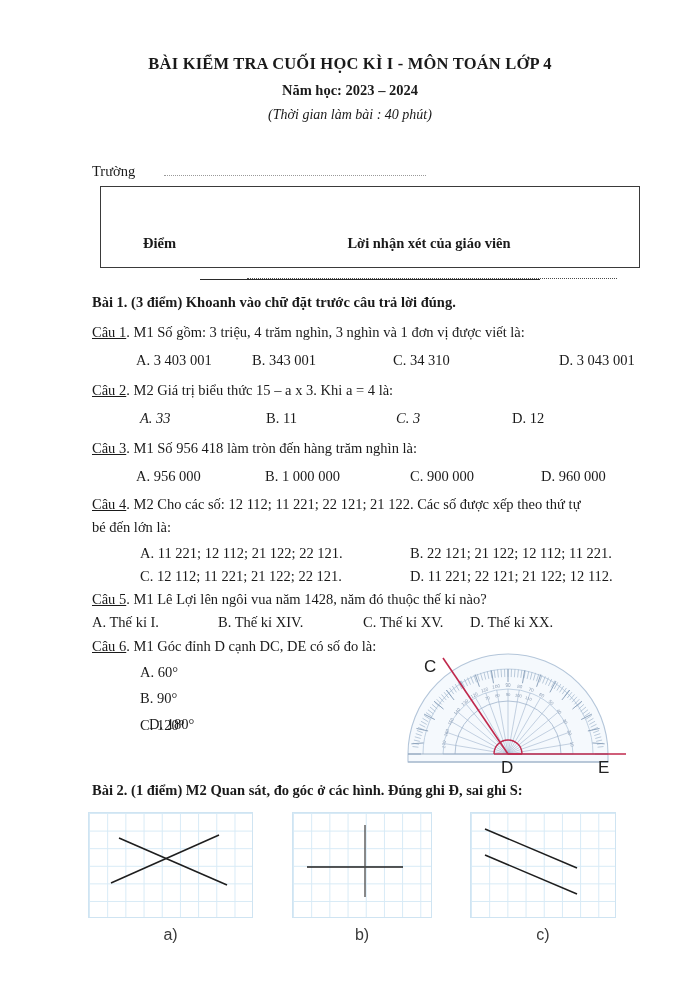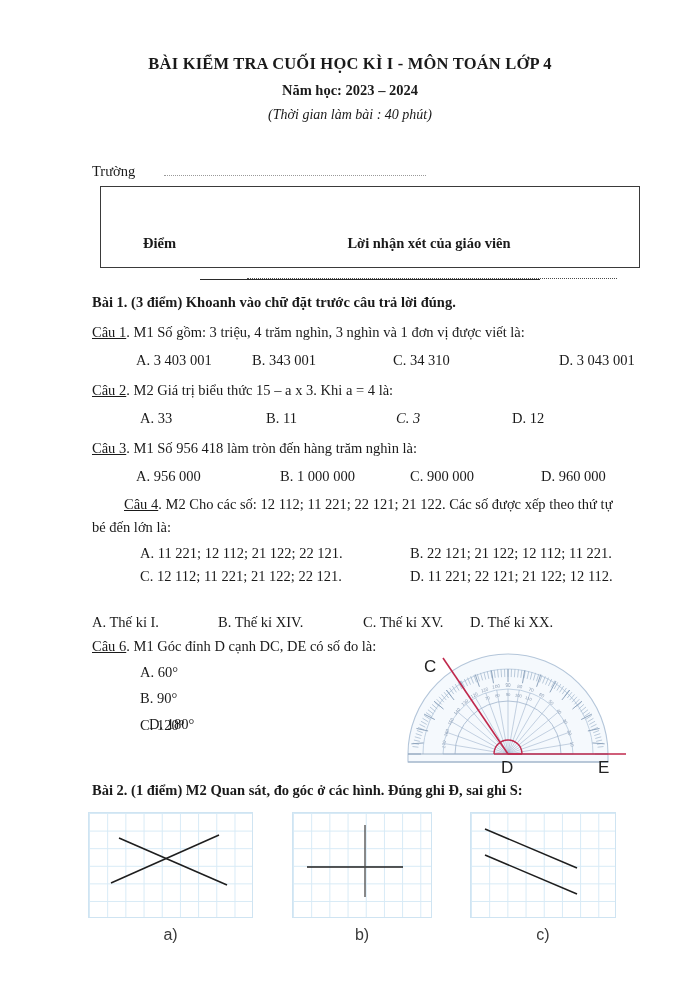--- a/index.html
+++ b/index.html
@@ -231,49 +231,52 @@
     <span class="opt" style="left:136px;">A. 3 403 001</span>
     <span class="opt" style="left:252px;">B. 343 001</span>
     <span class="opt" style="left:393px;">C. 34 310</span>
     <span class="opt" style="left:512px;margin-left:47px;">D. 3 043 001</span>
   </div>
 
   <div class="qline" style="left:92px; top:382px;">
     <span class="qlabel">Câu 2</span><span>. M2 Giá trị biểu thức 15 – a x 3. Khi a = 4 là:</span>
   </div>
   <div class="opt-row" style="left:0; top:410px; width:700px;">
-    <span class="opt" style="left:140px;">A. 33</span>
+    <span class="opt" style="left:140px;font-style:italic;">A. 33</span>
     <span class="opt" style="left:266px;">B. 11</span>
     <span class="opt" style="left:396px;font-style:italic;">C. 3</span>
     <span class="opt" style="left:512px;">D. 12</span>
   </div>
 
   <div class="qline" style="left:92px; top:440px;">
     <span class="qlabel">Câu 3</span><span>. M1 Số 956 418 làm tròn đến hàng trăm nghìn là:</span>
   </div>
   <div class="opt-row" style="left:0; top:468px; width:700px;">
     <span class="opt" style="left:136px;">A. 956 000</span>
-    <span class="opt" style="left:280px;">B. 1 000 000</span>
+    <span class="opt" style="left:265px;">B. 1 000 000</span>
     <span class="opt" style="left:410px;">C. 900 000</span>
     <span class="opt" style="left:541px;">D. 960 000</span>
   </div>
 
-  <div class="qline" style="left:92px; top:496px;margin-left:32px;">
+  <div class="qline" style="left:92px; top:496px;">
     <span class="qlabel">Câu 4</span><span>. M2 Cho các số: 12 112; 11 221; 22 121; 21 122. Các số được xếp theo thứ tự</span>
   </div>
   <div class="qline" style="left:92px; top:519px;">bé đến lớn là:</div>
   <div class="opt-row" style="left:0; top:545px; width:700px;">
     <span class="opt" style="left:140px;">A. 11 221; 12 112; 21 122; 22 121.</span>
     <span class="opt" style="left:410px;">B. 22 121; 21 122; 12 112; 11 221.</span>
   </div>
   <div class="opt-row" style="left:0; top:568px; width:700px;">
     <span class="opt" style="left:140px;">C. 12 112; 11 221; 21 122; 22 121.</span>
     <span class="opt" style="left:410px;">D. 11 221; 22 121; 21 122; 12 112.</span>
   </div>
 
+  <div class="qline" style="left:92px; top:591px;">
+    <span class="qlabel">Câu 5</span><span>. M1 Lê Lợi lên ngôi vua năm 1428, năm đó thuộc thế kỉ nào?</span>
+  </div>
   <div class="opt-row" style="left:0; top:614px; width:700px;">
     <span class="opt" style="left:92px;">A. Thế kỉ I.</span>
     <span class="opt" style="left:218px;">B. Thế kỉ XIV.</span>
     <span class="opt" style="left:363px;text-align:right;">C. Thế kỉ XV.</span>
     <span class="opt" style="left:470px;">D. Thế kỉ XX.</span>
   </div>
 
   <div class="qline" style="left:92px; top:638px;">
     <span class="qlabel">Câu 6</span><span>. M1 Góc đỉnh D cạnh DC, DE có số đo là:</span>
   </div>

